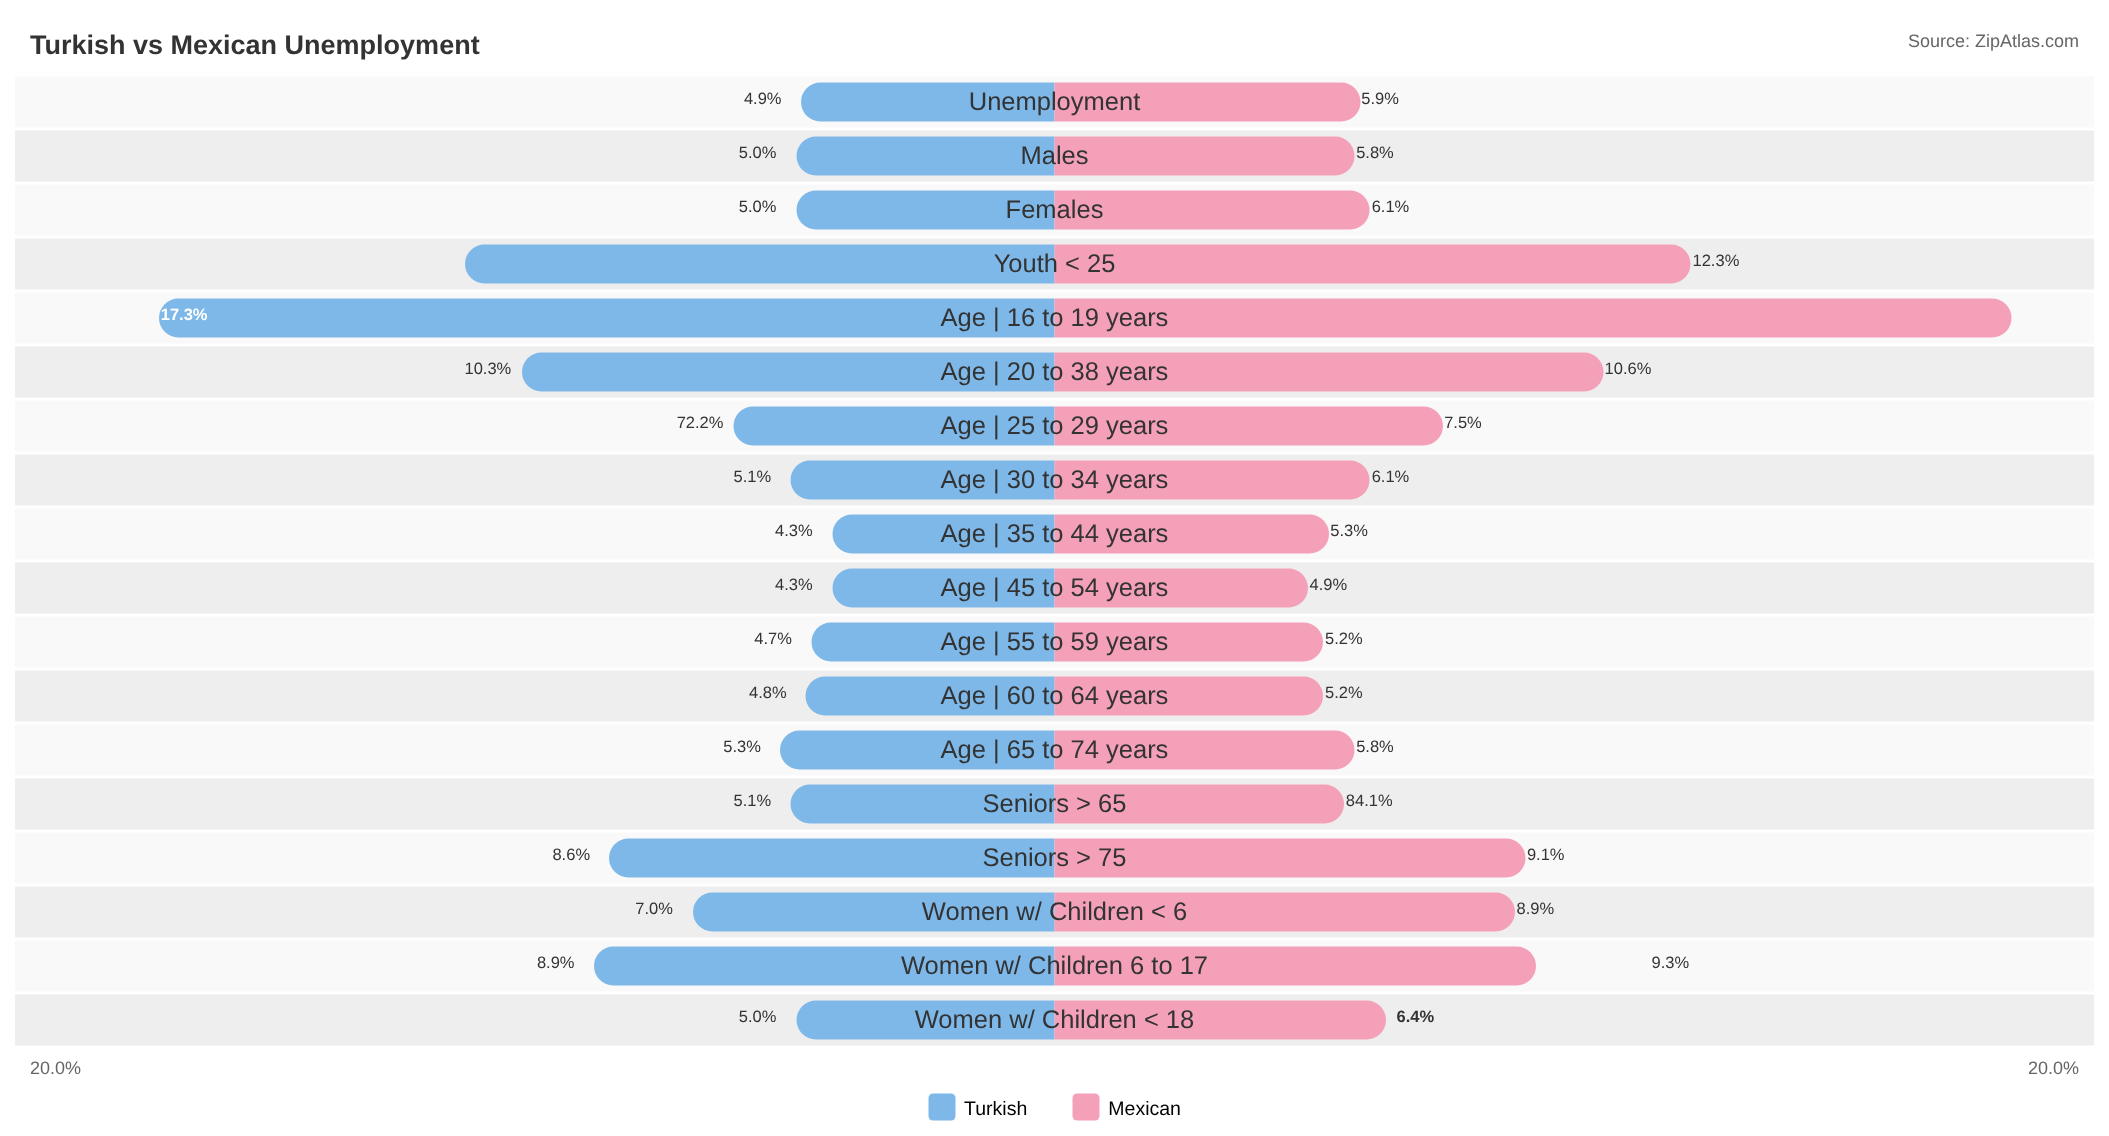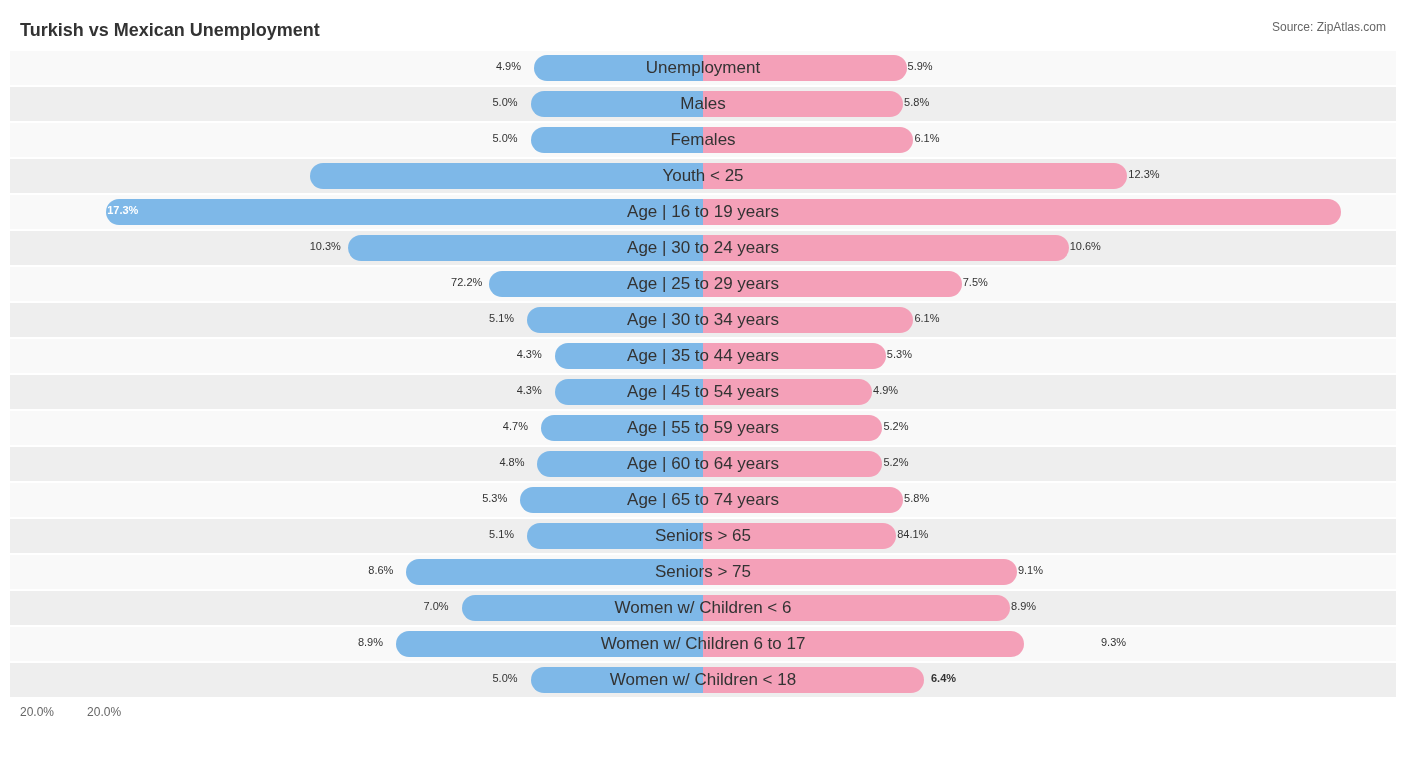--- a/index.html
+++ b/index.html
@@ -78,21 +78,21 @@
     }
     .val-right {
       position: absolute;
       top: 9px;
       font-size: 11px;
       color: #333;
       white-space: nowrap;
     }
     .axis-labels {
       display: flex;
-      justify-content: flex-start;
+      justify-content: space-between;
       padding: 0 10px;
       margin-top: 8px;
       font-size: 12px;
       color: #666;
       gap: 33px;
     }
     .legend {
       display: flex;
       justify-content: center;
       gap: 30px;
@@ -157,21 +157,21 @@
       <div class="row">
         <div class="bar-left" style="width: 596.85px; background: rgb(126, 184, 232);"></div>
         <div class="bar-right" style="width: 638.25px; background: rgb(244, 160, 184);"></div>
         <div class="row-label">Age | 16 to 19 years</div>
         <div class="val-left" style="left: 97.15px; color: white; font-weight: bold;">17.3%</div>
         <div class="val-right" style="left: 1283.25px; color: white; font-weight: bold; margin-top: 48px;">18.5%</div>
       </div>
       <div class="row">
         <div class="bar-left" style="width: 355.35px; background: rgb(126, 184, 232);"></div>
         <div class="bar-right" style="width: 365.7px; background: rgb(244, 160, 184);"></div>
-        <div class="row-label">Age | 30 to 24 years</div>
+        <div class="row-label">Age | 20 to 38 years</div>
         <div class="val-left" style="left: 299.65px;">10.3%</div>
         <div class="val-right" style="left: 1059.7px;">10.6%</div>
       </div>
       <div class="row">
         <div class="bar-left" style="width: 213.9px; background: rgb(126, 184, 232);"></div>
         <div class="bar-right" style="width: 258.75px; background: rgb(244, 160, 184);"></div>
         <div class="row-label">Age | 25 to 29 years</div>
         <div class="val-left" style="left: 441.1px;">72.2%</div>
         <div class="val-right" style="left: 952.75px;">7.5%</div>
       </div>
@@ -252,13 +252,23 @@
         <div class="val-left" style="left: 482.5px;">5.0%</div>
         <div class="val-right" style="left: 921px; font-weight: bold;">6.4%</div>
       </div>
     </div>
 
   <div class="axis-labels">
     <span>20.0%</span>
     <span>20.0%</span>
   </div>
 
+  <div class="legend">
+    <div class="legend-item">
+      <div class="legend-color" id="turkish-swatch" style="background: rgb(126, 184, 232);"></div>
+      <span>Turkish</span>
+    </div>
+    <div class="legend-item">
+      <div class="legend-color" id="mexican-swatch" style="background: rgb(244, 160, 184);"></div>
+      <span>Mexican</span>
+    </div>
+  </div>
 </div>
 
 </body></html>

